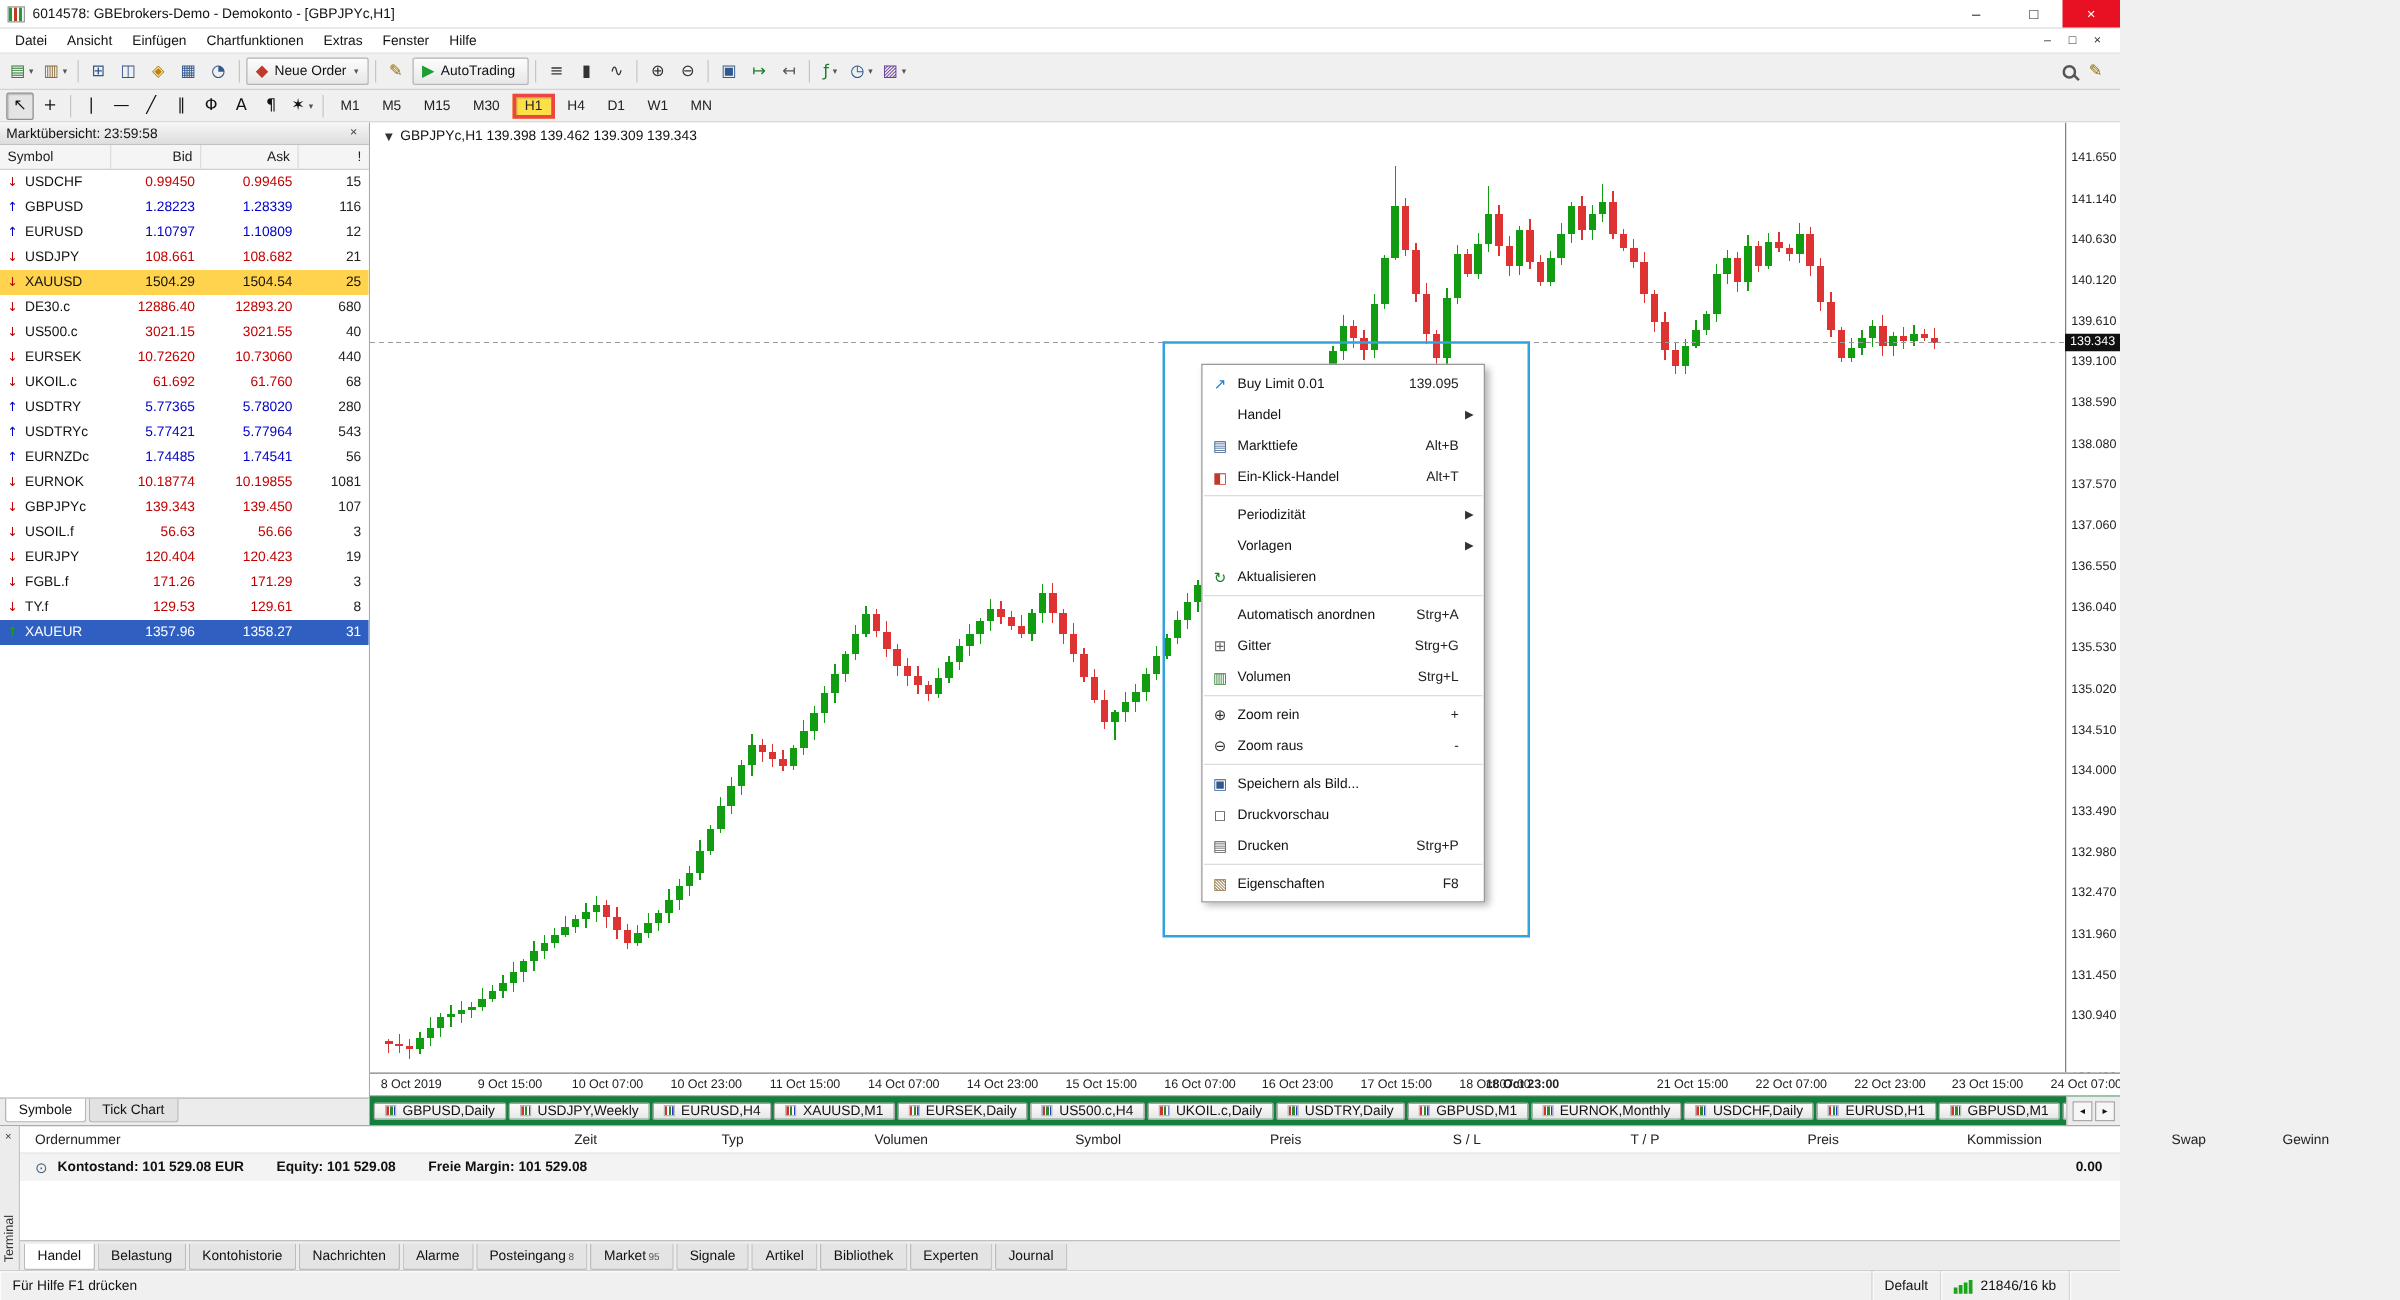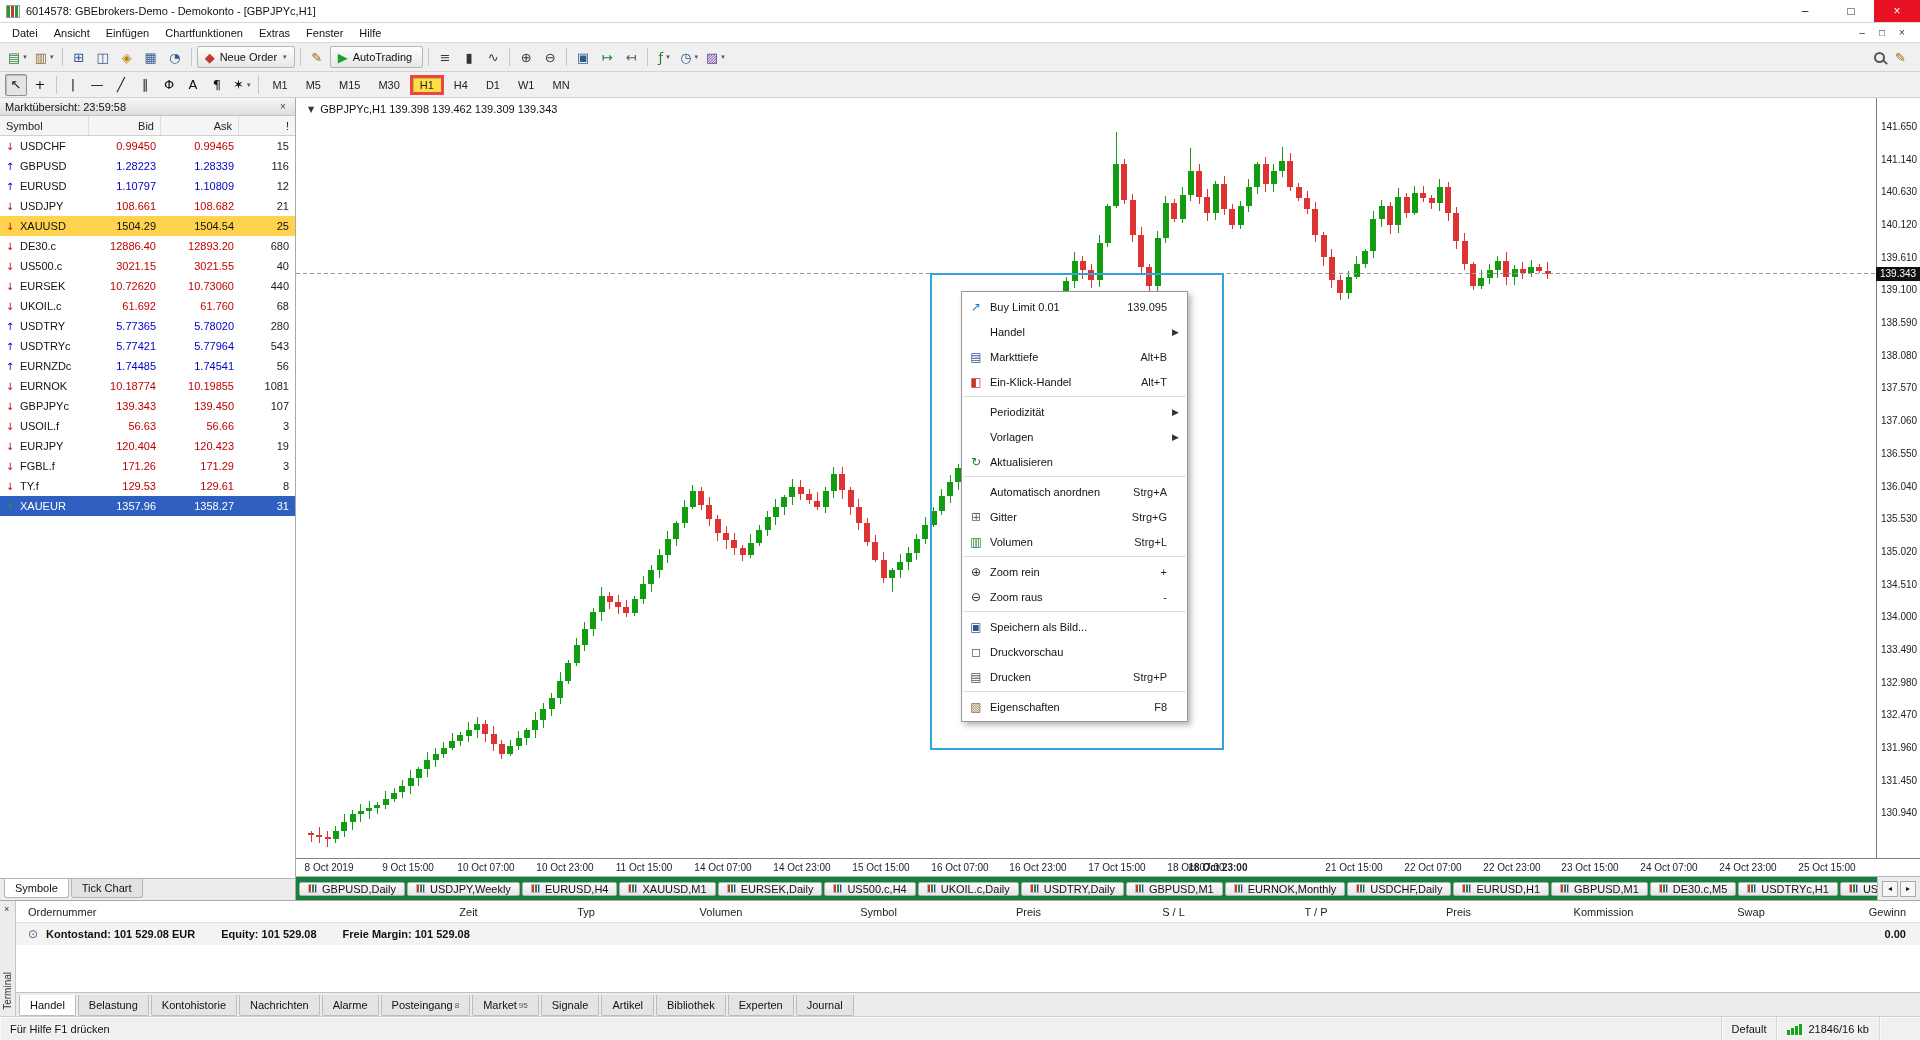--- a/index.html
+++ b/index.html
@@ -1,18 +1,18 @@
 <!DOCTYPE html>
 <html><head>
 <meta charset="utf-8">
 <style>
 *{box-sizing:border-box;-webkit-user-select:none;user-select:none}
 html,body{margin:0;padding:0;width:1920px;height:1040px;overflow:hidden}
 body{font-family:"Liberation Sans","DejaVu Sans",sans-serif;font-size:11px;color:#111;background:#f0f0f0}
-.app{width:1920px;height:1040px;display:flex;flex-direction:column;background:#f0f0f0;position:relative}
+.app{width:1696px;height:1040px;display:flex;flex-direction:column;background:#f0f0f0;position:relative}
 
 
 .titlebar{height:23px;background:#ffffff;display:flex;align-items:center;padding-left:6px;border-bottom:1px solid #d5d5d5;flex:none}
 .app-icon{width:14px;height:13px;margin-right:6px;background:
  linear-gradient(90deg,#1d9e33 0 3px,#fff 3px 4px,#c03a2b 4px 7px,#fff 7px 8px,#1d9e33 8px 11px,#fff 11px 12px,#2f5fc0 12px 14px);
  border:1px solid #9a9a9a}
 .title-text{font-size:11px;color:#111}
 .win-controls{margin-left:auto;display:flex;height:100%}
 .win-btn{width:46px;display:flex;align-items:center;justify-content:center;font-size:12px;color:#222}
 .win-btn.close{background:#e81123;color:#fff}

